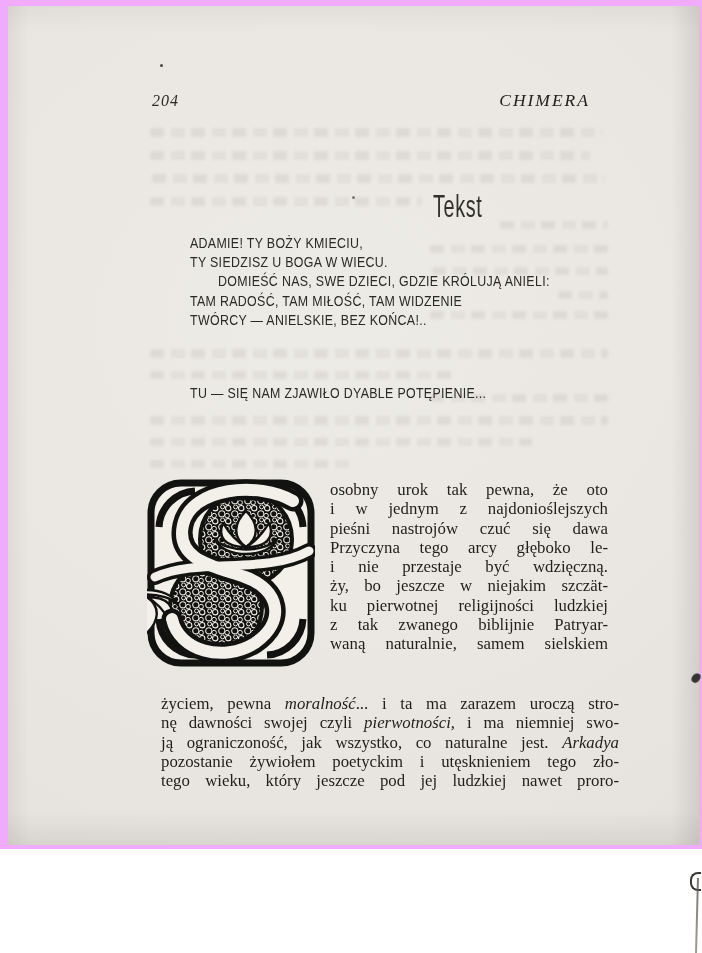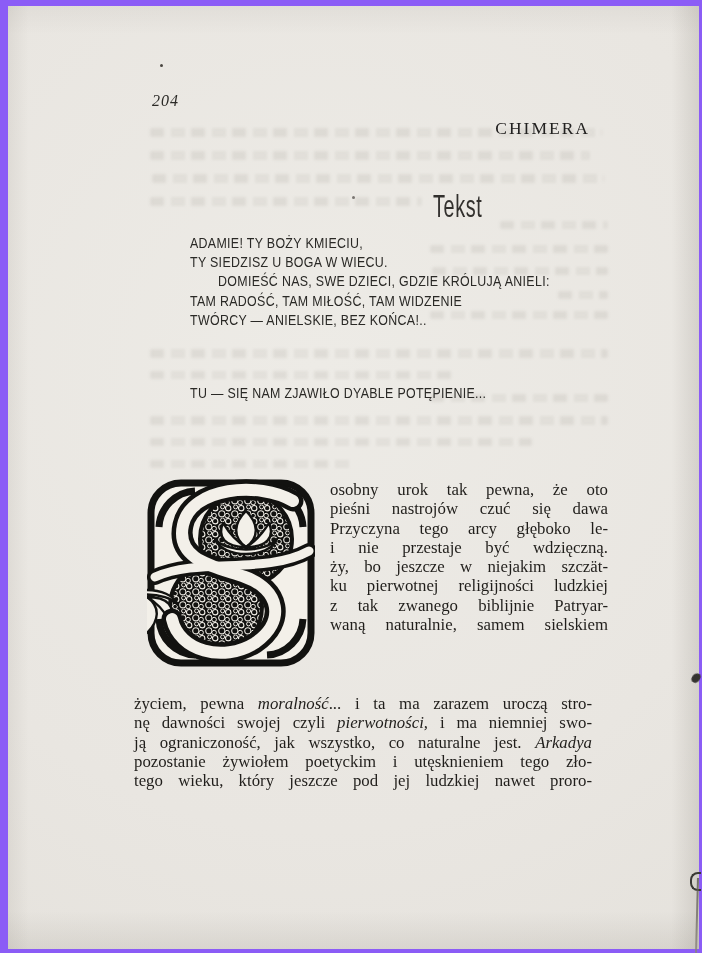--- a/index.html
+++ b/index.html
@@ -1,46 +1,46 @@
 <!DOCTYPE html>
 <html><head>
 <meta charset="utf-8">
 <style>
   html,body{margin:0;padding:0;}
   body{background:#ffffff;width:702px;height:953px;position:relative;overflow:hidden;
        font-family:"Liberation Serif","DejaVu Serif",serif;}
-  .scan{position:absolute;left:0;top:0;width:702px;height:953px;background:#8b5cf6;}
+  .scan{position:absolute;left:0;top:0;width:702px;height:849px;background:#f0abfc;}
   .paper{position:absolute;left:8px;top:6px;right:3px;bottom:4px;
        background:
          linear-gradient(90deg, rgba(120,113,102,.10) 0%, rgba(120,113,102,0) 3%, rgba(120,113,102,0) 96%, rgba(100,94,85,.16) 100%),
          linear-gradient(0deg, rgba(110,104,94,.12) 0%, rgba(110,104,94,0) 4%, rgba(110,104,94,0) 97%, rgba(110,104,94,.07) 100%),
          radial-gradient(ellipse 120% 90% at 45% 38%, #edebe6 0%, #e9e6e1 55%, #e3e0da 100%);
   }
   
   .page-number{position:absolute;left:152px;top:92px;font-style:italic;font-size:16px;
        letter-spacing:1px;color:#2b2a27;}
-  .journal-title{position:absolute;right:112px;top:90px;font-size:17.5px;
-       letter-spacing:2px;color:#222120;margin-top:28px;}
+  .journal-title{position:absolute;right:112px;top:90px;font-style:italic;font-size:17.5px;
+       letter-spacing:2px;color:#222120;}
   
   .section-title{position:absolute;left:433px;top:188px;font-family:"Liberation Sans","DejaVu Sans",sans-serif;
        font-size:32px;font-weight:400;color:#32302d;transform:scaleX(.62);transform-origin:left top;
        letter-spacing:1px;}
   
   .poem{position:absolute;font-family:"Liberation Sans","DejaVu Sans",sans-serif;
        color:#2a2926;transform:scaleX(.8);transform-origin:left top;}
   .poem-1{left:190px;top:233px;}
   .poem-2{left:190px;top:383px;}
   .poem .line{font-size:15.5px;line-height:19.2px;letter-spacing:.4px;white-space:nowrap;}
   .poem .line.indent{padding-left:35px;}
   
   .drop-cap{position:absolute;left:147px;top:479px;width:168px;height:188px;}
   .sr-only{position:absolute;width:1px;height:1px;overflow:hidden;clip:rect(0 0 0 0);}
   
   .body-col{position:absolute;left:330px;top:480px;width:278px;color:#201e1b;}
-  .body-full{position:absolute;left:134px;top:694px;width:458px;color:#201e1b;}
+  .body-full{position:absolute;left:161px;top:694px;width:458px;color:#201e1b;}
   .body-col .line,.body-full .line{font-size:16.8px;line-height:19.3px;
        text-align:justify;text-align-last:justify;}
   .it{font-style:italic;}
   
   .ghost{position:absolute;border-radius:2px;filter:blur(1.8px);opacity:.55;
        background:repeating-linear-gradient(90deg, rgba(108,102,92,.20) 0 14px, rgba(108,102,92,0) 14px 21px,
          rgba(108,102,92,.14) 21px 35px, rgba(108,102,92,0) 35px 41px);}
   .speck{position:absolute;background:#4a4641;border-radius:50%;}
   .blob-top{position:absolute;left:692px;top:673px;width:8px;height:10px;background:#343330;
        border-radius:60% 40% 55% 45%;transform:rotate(25deg);filter:blur(.4px);}
@@ -125,20 +125,21 @@
         <path d="M146 22 C112 2 44 8 36 46 C28 82 70 88 98 98 C132 110 140 142 108 164 C76 184 32 172 25 140" stroke="#121210" stroke-width="21"></path>
         <path d="M8 98 C52 78 118 96 162 72" stroke="#121210" stroke-width="16"></path>
         <path d="M146 22 C112 2 44 8 36 46 C28 82 70 88 98 98 C132 110 140 142 108 164 C76 184 32 172 25 140" stroke="#f3f0e9" stroke-width="12"></path>
         <path d="M8 98 C52 78 118 96 162 72" stroke="#f3f0e9" stroke-width="9"></path>
       </g>
     </svg>
   </div>
 
   <div class="body-col">
       <div class="line"><span>osobny urok tak pewna, że oto</span></div>
+      <div class="line"><span>i w jednym z najdonioślejszych</span></div>
       <div class="line"><span>pieśni nastrojów czuć się dawa</span></div>
       <div class="line"><span>Przyczyna tego arcy głęboko le-</span></div>
       <div class="line"><span>i nie przestaje być wdzięczną.</span></div>
       <div class="line"><span>ży, bo jeszcze w niejakim szczät-</span></div>
       <div class="line"><span>ku pierwotnej religijności ludzkiej</span></div>
       <div class="line"><span>z tak zwanego biblijnie Patryar-</span></div>
       <div class="line"><span>waną naturalnie, samem sielskiem</span></div>
     </div>
   <div class="body-full">
       <div class="line"><span>życiem, pewna </span><span class="it">moralność</span><span>... i ta ma zarazem uroczą stro-</span></div>

